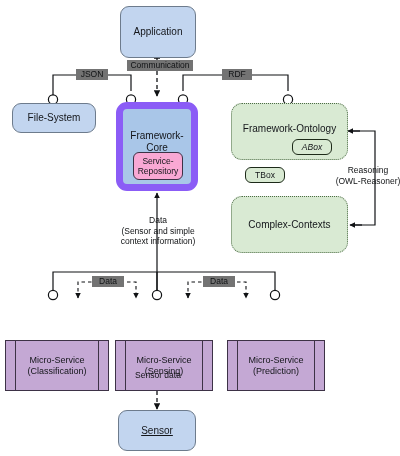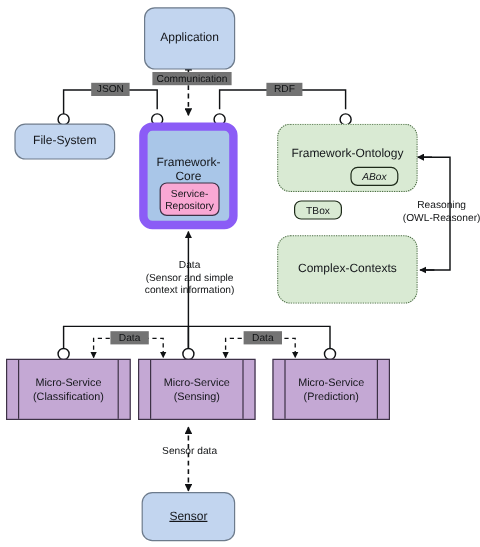--- a/index.html
+++ b/index.html
@@ -62,20 +62,21 @@
   }
   .ontology-node {
     align-items: flex-start;
     padding-top: 19px;
   }
   
   .purple-node {
     background: #c4a8d4;
     border: 1px solid #3d3246;
     font-size: 9px;
+    margin-top: 41px;
   }
   .purple-node .bar {
     position: absolute;
     top: 0;
     bottom: 0;
     width: 0;
     border-left: 1px solid #3d3246;
   }
   .purple-node .bar.left { left: 9px; }
   .purple-node .bar.right { right: 9px; }

